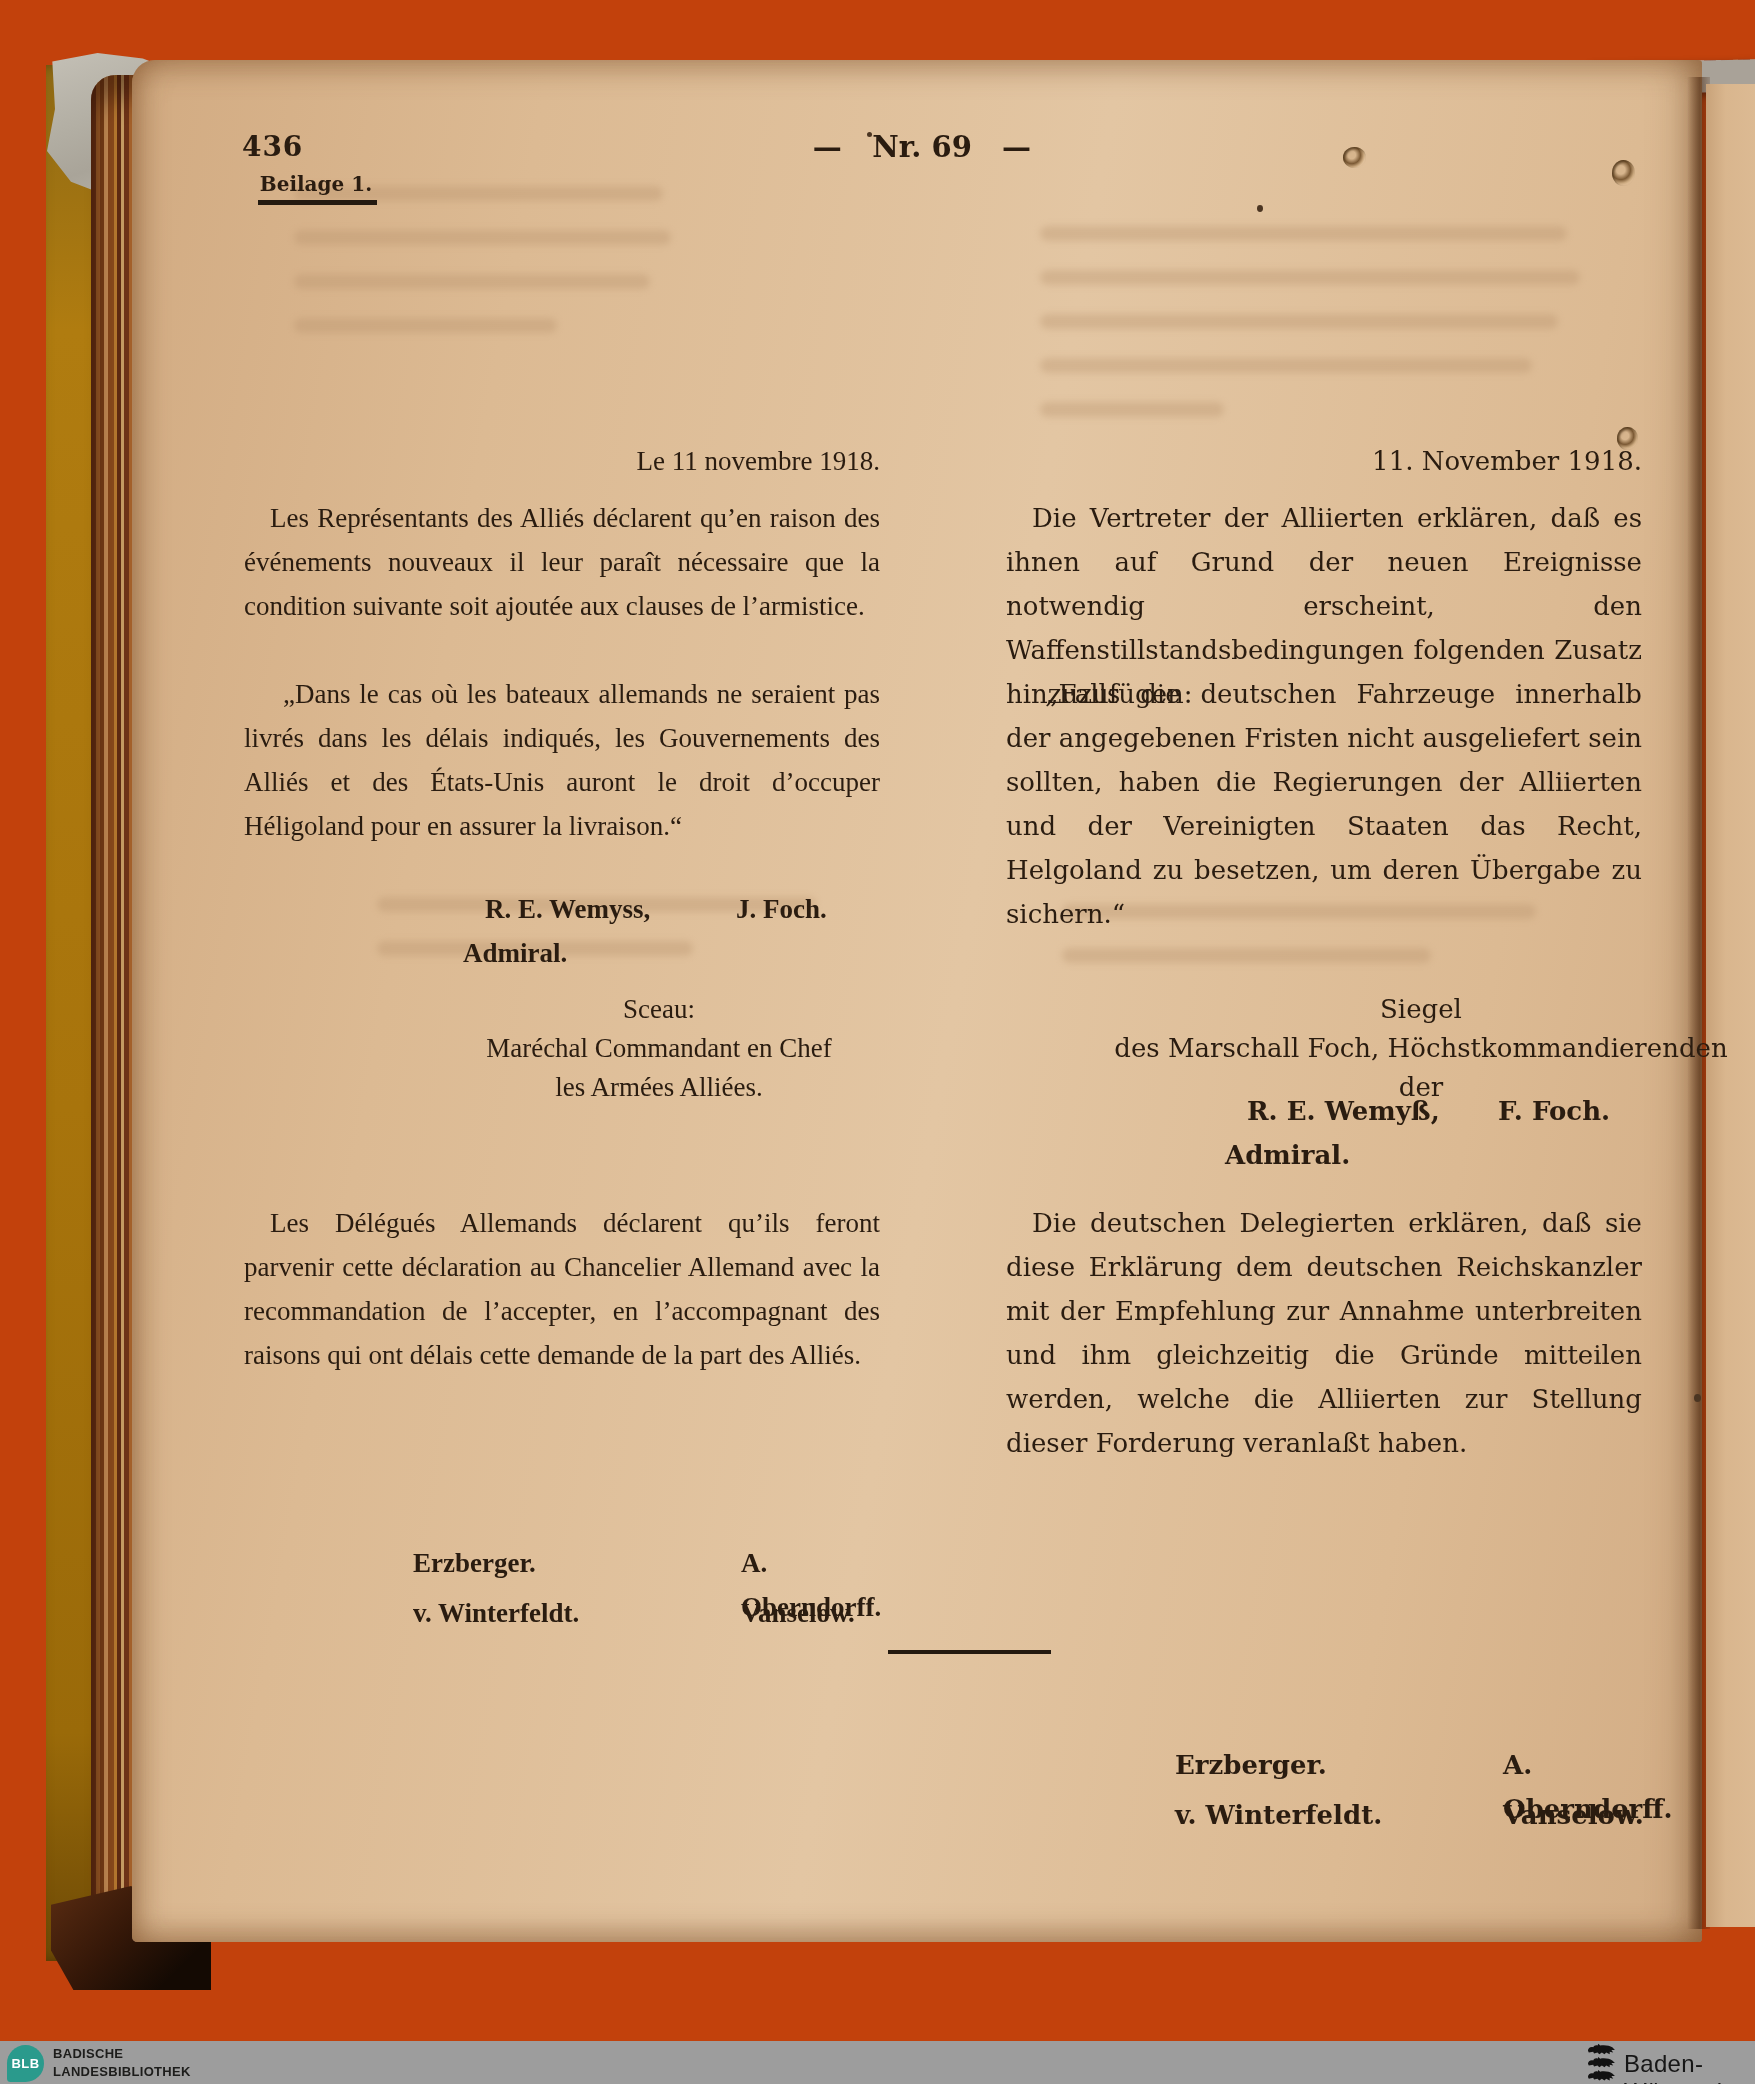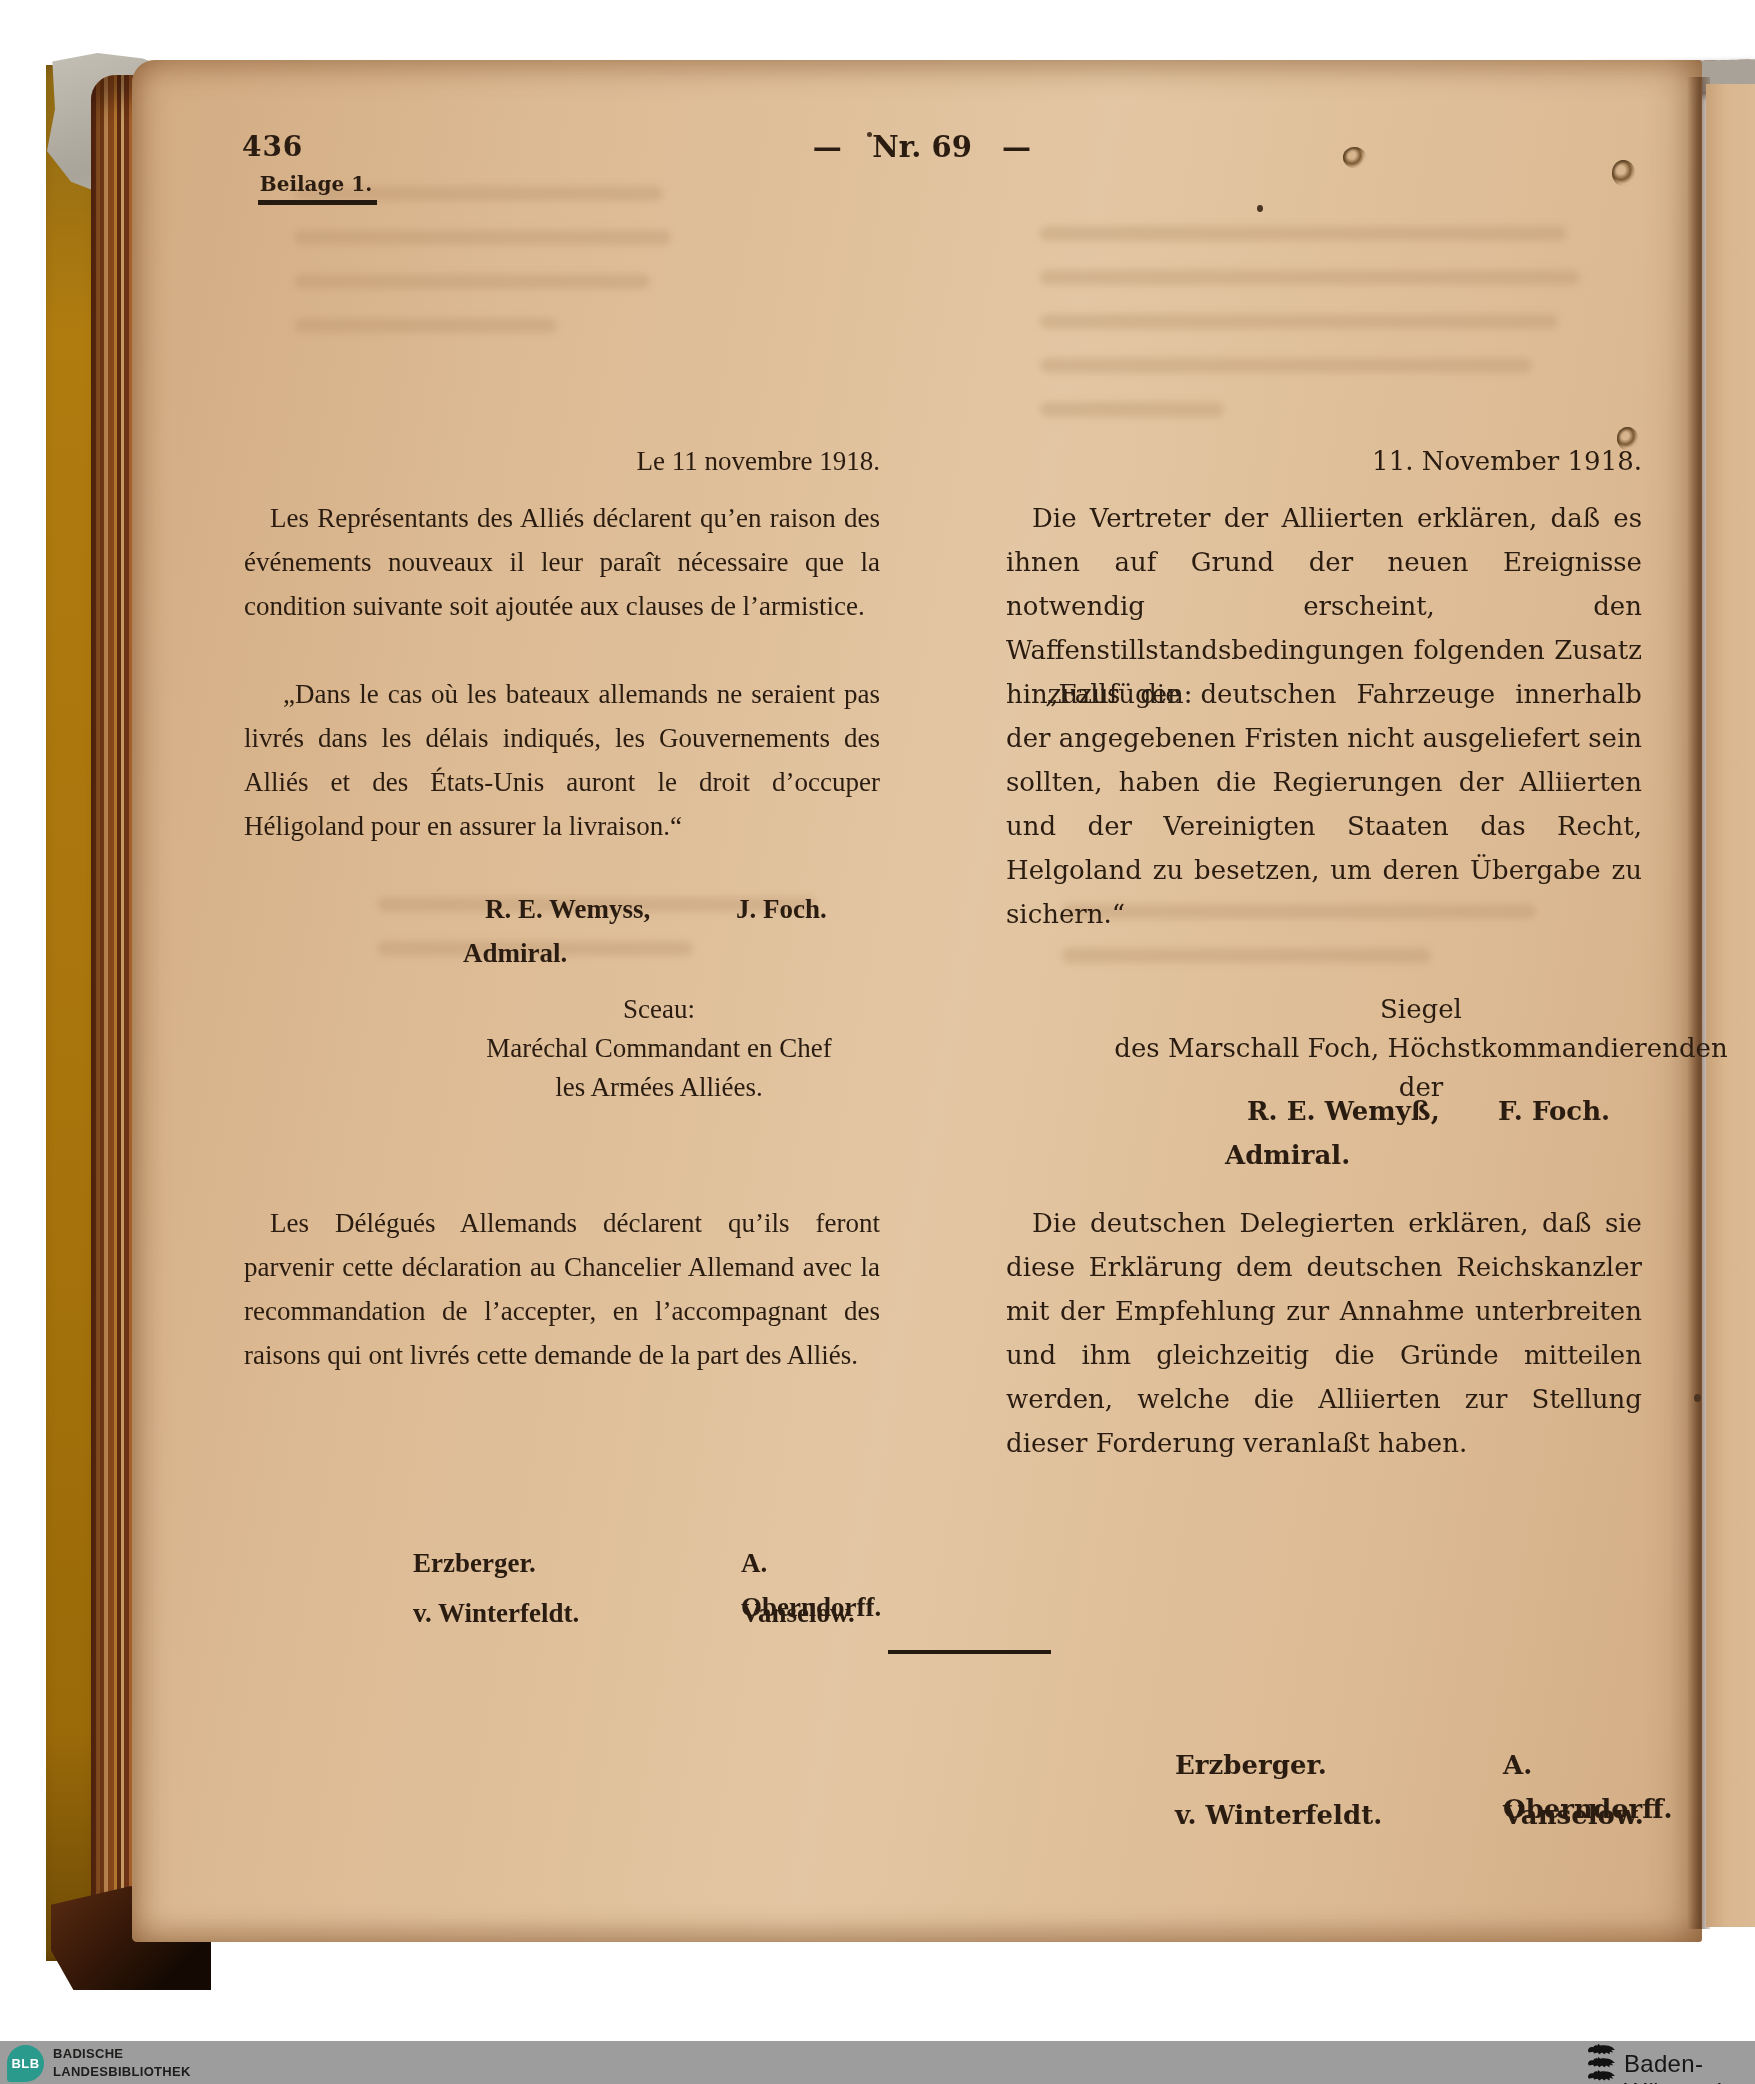--- a/index.html
+++ b/index.html
@@ -1,17 +1,17 @@
 <!DOCTYPE html>
 <html style="font-size:14px"><head>
 <meta charset="utf-8">
 <style>
   html,body{margin:0;padding:0;background:#050303;}
   #canvas{position:relative;width:1756px;height:2085px;overflow:hidden;
-          background:#ffffff;font-family:"Liberation Serif",serif;}
+          background:#c2410c;font-family:"Liberation Serif",serif;}
 
   
   .cover-strip{position:absolute;left:46px;top:65px;width:61px;height:1896px;
     background:linear-gradient(180deg,#8f6a14 0%,#b07c10 14%,#a8740c 55%,#9a6a09 88%,#6d4a06 100%);
     box-shadow:inset -7px 0 12.3px rgba(60,35,0,.55);}
   .tape-patch{position:absolute;left:47px;top:53px;width:133px;height:140px;
     background:linear-gradient(160deg,#c4c0b6 0%,#b2aea3 45%,#a9a499 70%,#b8b4a9 100%);
     clip-path:polygon(4% 6%,38% 0,72% 4%,100% 14%,96% 38%,78% 52%,64% 78%,40% 100%,18% 92%,0 70%,6% 40%);
     filter:blur(0.4px);}
   .page-stack{position:absolute;left:91px;top:75px;width:91px;height:1864px;
@@ -149,21 +149,21 @@
   <div class="col col-fr ink fr sigrow" style="top:887px;">
     <span class="n1">R. E. Wemyss,</span>
     <span class="n2">J. Foch.</span>
     <span class="t1">Admiral.</span>
   </div>
   <div class="col col-fr ink fr seal" style="top:990px;">
     <div>Sceau:</div>
     <div>Maréchal Commandant en Chef</div>
     <div>les Armées Alliées.</div>
   </div>
-  <div class="col col-fr ink fr para ind1" style="top:1201px;">Les Délégués Allemands déclarent qu’ils feront parvenir cette déclaration au Chancelier Allemand avec la recommandation de l’accepter, en l’accompagnant des raisons qui ont livrés cette demande de la part des Alliés.</div>
+  <div class="col col-fr ink fr para ind1" style="top:1201px;">Les Délégués Allemands déclarent qu’ils feront parvenir cette déclaration au Chancelier Allemand avec la recommandation de l’accepter, en l’accompagnant des raisons qui ont délais cette demande de la part des Alliés.</div>
   <div class="col col-fr ink fr delegates" style="top:1453px;">
     <span class="c00">Erzberger.</span>
     <span class="c01">A. Oberndorff.</span>
     <span class="c10">v. Winterfeldt.</span>
     <span class="c11">Vanselow.</span>
   </div>
 
   <div class="col col-de ink de dateline" style="top:439px;padding-right:61px;">11. November 1918.</div>
   <div class="col col-de ink de para ind1" style="top:496px;">Die Vertreter der Alliierten erklären, daß es ihnen auf Grund der neuen Ereignisse notwendig erscheint, den Waffenstillstandsbedingungen folgenden Zusatz hinzuzufügen:</div>
   <div class="col col-de ink de para ind2" style="top:672px;">„Falls die deutschen Fahrzeuge innerhalb der angegebenen Fristen nicht ausgeliefert sein sollten, haben die Regierungen der Alliierten und der Vereinigten Staaten das Recht, Helgoland zu besetzen, um deren Übergabe zu sichern.“</div>

